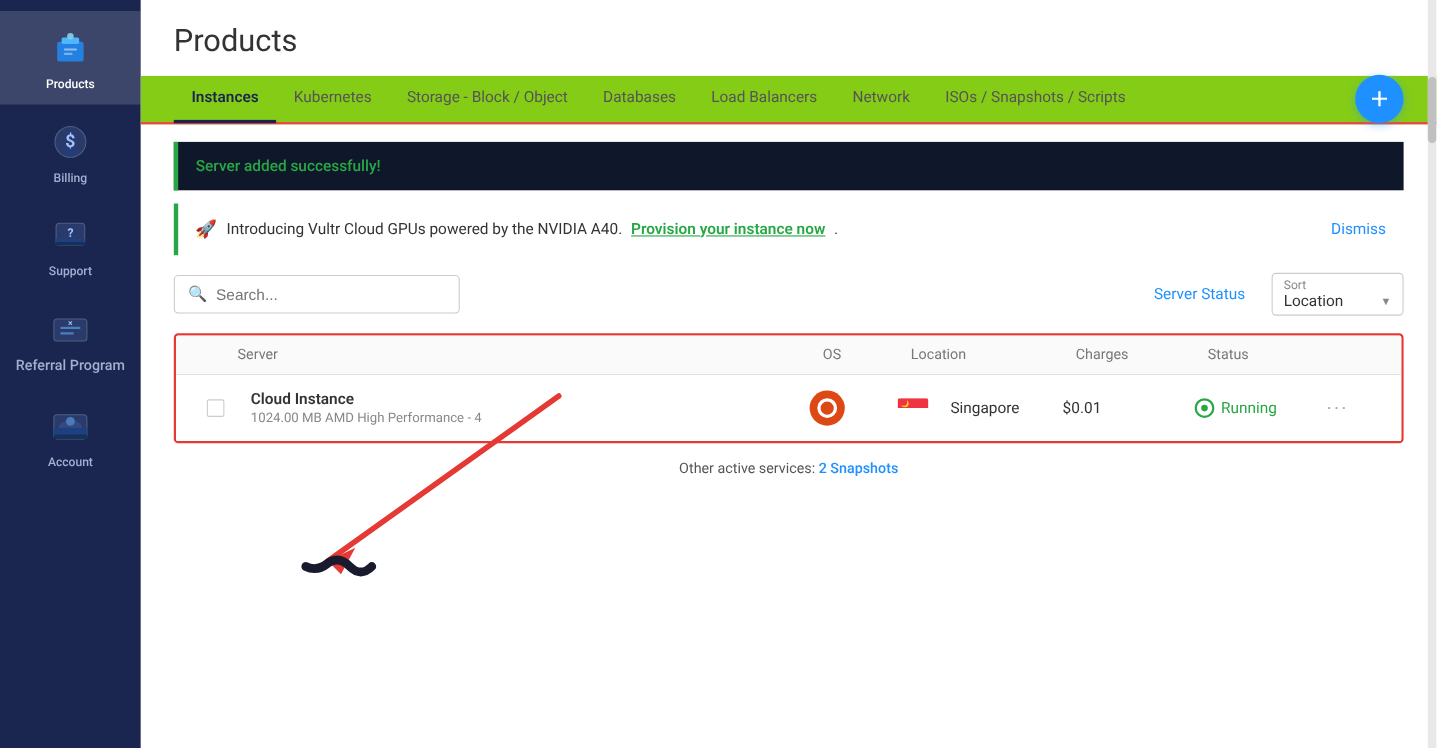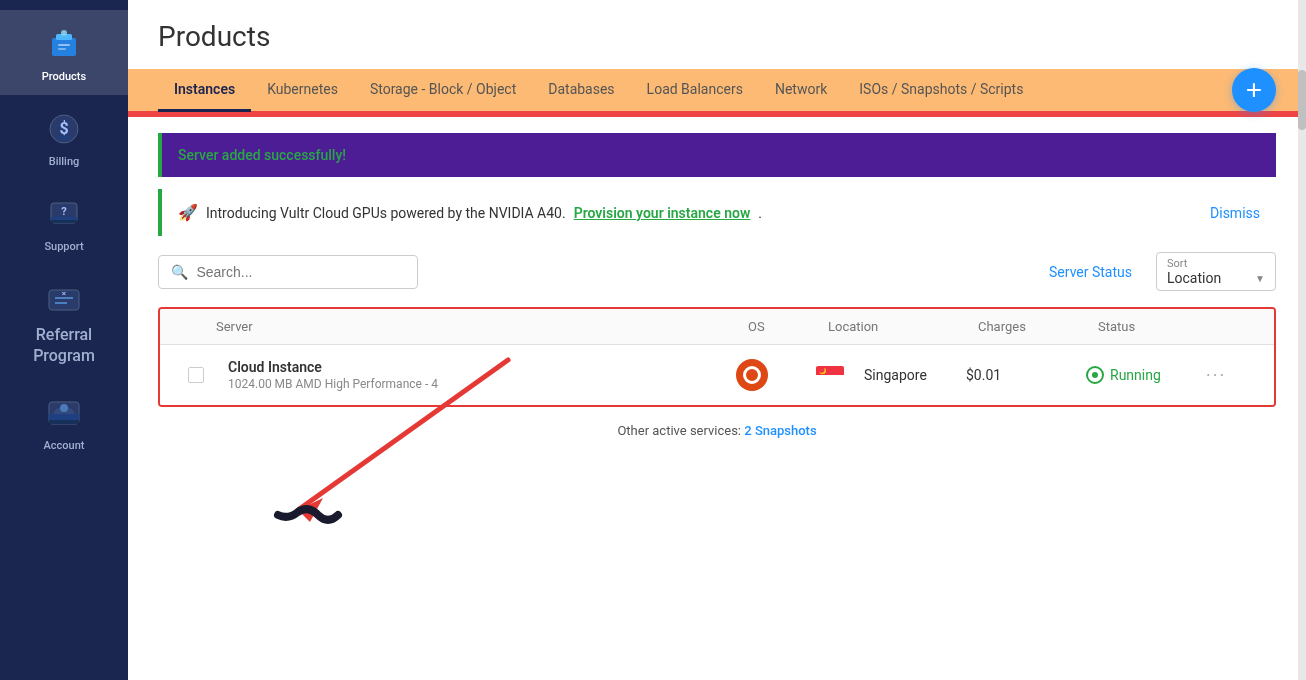--- a/index.html
+++ b/index.html
@@ -76,23 +76,23 @@
     .page-title {
       font-size: 28px;
       font-weight: 400;
       color: #333;
       margin-bottom: 16px;
     }
 
     
     .tabs {
       display: flex;
-      border-bottom: 6px solid #ef4444;
+      border-bottom: 2px solid #ef4444;
       padding: 0 30px;
-      background: #fdba74;
+      background: #84cc16;
       align-items: center;
       position: relative;
     }
     .tab {
       padding: 12px 16px;
       font-size: 14px;
       color: #555;
       cursor: pointer;
       border-bottom: 3px solid transparent;
       margin-bottom: -1px;
@@ -129,21 +129,21 @@
     
     .content {
       padding: 0 30px;
       flex: 1;
       overflow-y: auto;
     }
 
     
     .success-banner {
       border-left: 4px solid #28a745;
-      background: #4c1d95;
+      background: #0f172a;
       padding: 14px 16px;
       margin: 16px 0 0 0;
       color: #28a745;
       font-size: 14px;
       font-weight: 500;
     }
 
     
     .info-banner {
       border-left: 4px solid #28a745;
@@ -337,21 +337,21 @@
 
   <div class="sidebar-item">
     <div class="sidebar-icon">
       <svg width="38" height="38" viewBox="0 0 38 38" fill="none">
         <rect x="4" y="10" width="30" height="20" rx="3" fill="#2a3a6a" stroke="#4a6080" stroke-width="1"></rect>
         <line x1="10" y1="18" x2="28" y2="18" stroke="#4a80c0" stroke-width="2"></line>
         <line x1="10" y1="23" x2="22" y2="23" stroke="#4a80c0" stroke-width="2"></line>
         <text x="19" y="16" text-anchor="middle" font-size="8" fill="#a0c0ff">×</text>
       </svg>
     </div>
-    <span class="sidebar-label" style="font-size:16px; line-height:1.3">Referral Program</span>
+    <span class="sidebar-label" style="font-size:13px; line-height:1.3">Referral Program</span>
   </div>
 
   <div class="sidebar-item">
     <div class="sidebar-icon">
       <svg width="38" height="38" viewBox="0 0 38 38" fill="none">
         <rect x="4" y="8" width="30" height="22" rx="3" fill="#2a3a6a" stroke="#4a6080" stroke-width="1"></rect>
         <rect x="4" y="20" width="30" height="10" rx="0" fill="#1e4080"></rect>
         <rect x="4" y="26" width="30" height="4" rx="0" fill="#16305a"></rect>
         <path d="M8 20 Q10 14 14 14 Q18 10 19 10 Q22 10 24 14 Q28 14 30 20" fill="#3a5a90" opacity="0.5"></path>
         <circle cx="19" cy="14" r="4" fill="#4a7aba"></circle>

